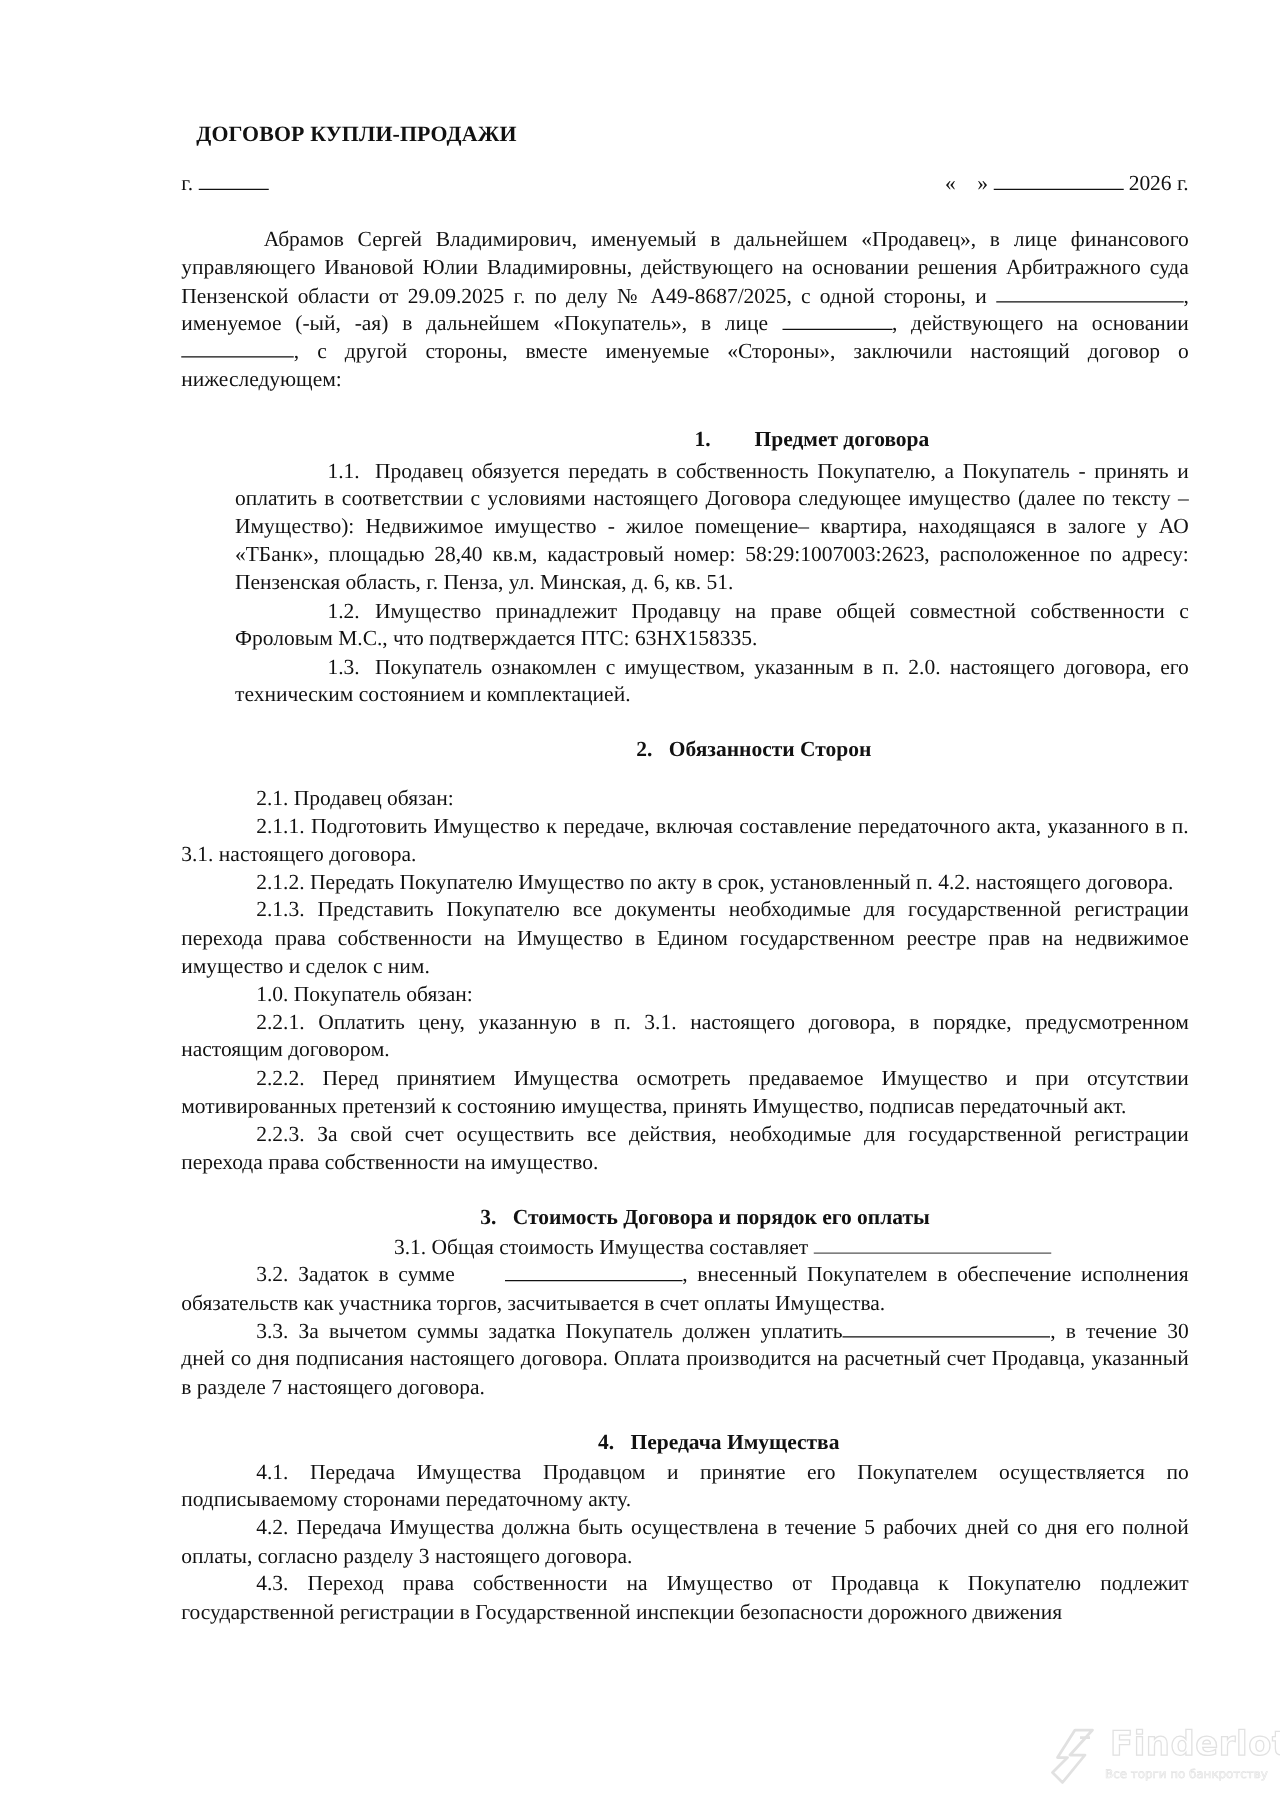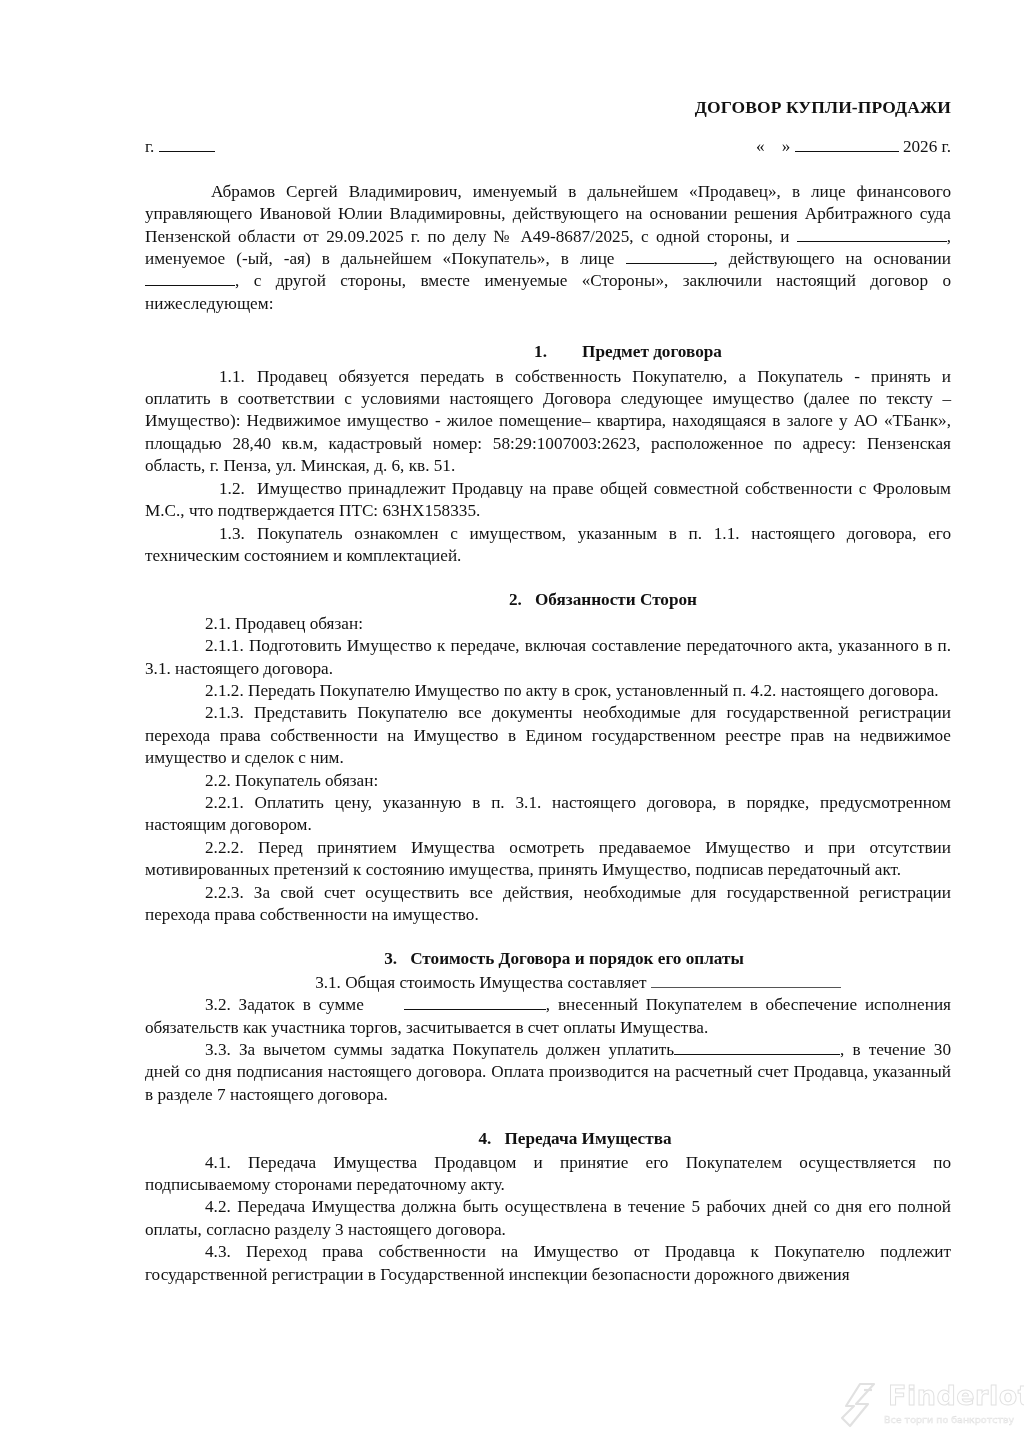--- a/index.html
+++ b/index.html
@@ -17,21 +17,21 @@
     }
     .page {
       position: absolute;
       left: 145px;
       top: 96px;
       width: 806px;
       font-size: 17.2px;
       line-height: 22.4px;
     }
     .doc-title {
-      text-align: right;
+      text-align: left;
       font-weight: bold;
       font-size: 17.5px;
       margin: 0 0 18px 0;
       padding-left: 12px;
       letter-spacing: 0.1px;
     }
     .date-row {
       display: flex;
       justify-content: space-between;
       margin-bottom: 22px;
@@ -62,38 +62,38 @@
     .sec-head {
       font-weight: bold;
       text-align: center;
       margin: 0;
     }
     .sec-head .num {
       display: inline-block;
     }
     .h1 { padding-left: 160px; margin-bottom: 2px; }
     .h1 .num { width: 48px; text-align: left; }
-    .h2 { padding-left: 110px; margin-bottom: 1px; }
+    .h2 { padding-left: 110px; margin-bottom: 16px; }
     .h3 { padding-left: 32px; margin-bottom: 1px; }
     .h4 { padding-left: 54px; margin-bottom: 1px; }
     .h2 .num, .h3 .num, .h4 .num { width: 26px; text-align: left; }
 
     .clause {
       text-indent: 60px;
     }
     .clause-wide {
       text-indent: 74px;
     }
     .clause-wide .cnum {
       display: inline-block;
       text-indent: 0;
       width: 38px;
     }
     .section { margin-bottom: 22px; }
-    .section.s1 { margin-top: 0; }
+    .section.s1 { margin-top: 0; margin-left: 43px; }
 
     .watermark {
       position: absolute;
       right: 14px;
       bottom: 12px;
       width: 176px;
       height: 60px;
       opacity: 0.55;
     }
     .wm-logo {
@@ -145,32 +145,32 @@
   </div>
 
   <p class="intro"><span>Абрамов Сергей Владимирович, именуемый в дальнейшем «Продавец», в лице финансового управляющего Ивановой Юлии Владимировны, действующего на основании решения Арбитражного суда Пензенской области от 29.09.2025 г. по делу № А49-8687/2025, с одной стороны, и </span><span class="blank b-buyer"></span><span>, именуемое (-ый, -ая) в дальнейшем «Покупатель», в лице </span><span class="blank b-rep"></span><span>, действующего на основании </span><span class="blank b-basis"></span><span>, с другой стороны, вместе именуемые «Стороны», заключили настоящий договор о нижеследующем:</span></p>
 
   <div class="section s1">
     <div class="sec-head h1">
       <span class="num">1.</span><span>Предмет договора</span>
     </div>
     <p class="clause-wide"><span class="cnum">1.1.</span><span>Продавец обязуется передать в собственность Покупателю, а Покупатель - принять и оплатить в соответствии с условиями настоящего Договора следующее имущество (далее по тексту – Имущество): Недвижимое имущество - жилое помещение– квартира, находящаяся в залоге у АО «ТБанк», площадью 28,40 кв.м, кадастровый номер: 58:29:1007003:2623, расположенное по адресу: Пензенская область, г. Пенза, ул. Минская, д. 6, кв. 51.</span></p>
     <p class="clause-wide"><span class="cnum">1.2.</span><span>Имущество принадлежит Продавцу на праве общей совместной собственности с Фроловым М.С., что подтверждается ПТС: 63НХ158335.</span></p>
-    <p class="clause-wide"><span class="cnum">1.3.</span><span>Покупатель ознакомлен с имуществом, указанным в п. 1.1. настоящего договора, его техническим состоянием и комплектацией.</span></p>
+    <p class="clause-wide"><span class="cnum">1.3.</span><span>Покупатель ознакомлен с имуществом, указанным в п. 2.0. настоящего договора, его техническим состоянием и комплектацией.</span></p>
   </div>
 
   <div class="section">
     <div class="sec-head h2">
       <span class="num">2.</span><span>Обязанности Сторон</span>
     </div>
     <p class="clause">2.1. Продавец обязан:</p>
     <p class="clause">2.1.1. Подготовить Имущество к передаче, включая составление передаточного акта, указанного в п.  3.1. настоящего договора.</p>
     <p class="clause">2.1.2. Передать Покупателю Имущество по акту в срок, установленный п. 4.2. настоящего договора.</p>
     <p class="clause">2.1.3. Представить Покупателю все документы необходимые для государственной регистрации перехода права собственности на Имущество в Едином государственном реестре прав на недвижимое имущество и сделок с ним.</p>
-    <p class="clause">2.2. Покупатель обязан:</p>
+    <p class="clause">1.0. Покупатель обязан:</p>
     <p class="clause">2.2.1. Оплатить цену, указанную в п. 3.1. настоящего договора, в порядке, предусмотренном настоящим договором.</p>
     <p class="clause">2.2.2. Перед принятием Имущества осмотреть предаваемое Имущество и при отсутствии мотивированных претензий к состоянию имущества, принять Имущество, подписав передаточный акт.</p>
     <p class="clause">2.2.3. За свой счет осуществить все действия, необходимые для государственной регистрации перехода права собственности на имущество.</p>
   </div>
 
   <div class="section">
     <div class="sec-head h3">
       <span class="num">3.</span><span>Стоимость Договора и порядок его оплаты</span>
     </div>
     <p class="clause" style="text-align:center"><span>3.1. Общая стоимость Имущества составляет </span><span class="blank b-total"></span></p>

